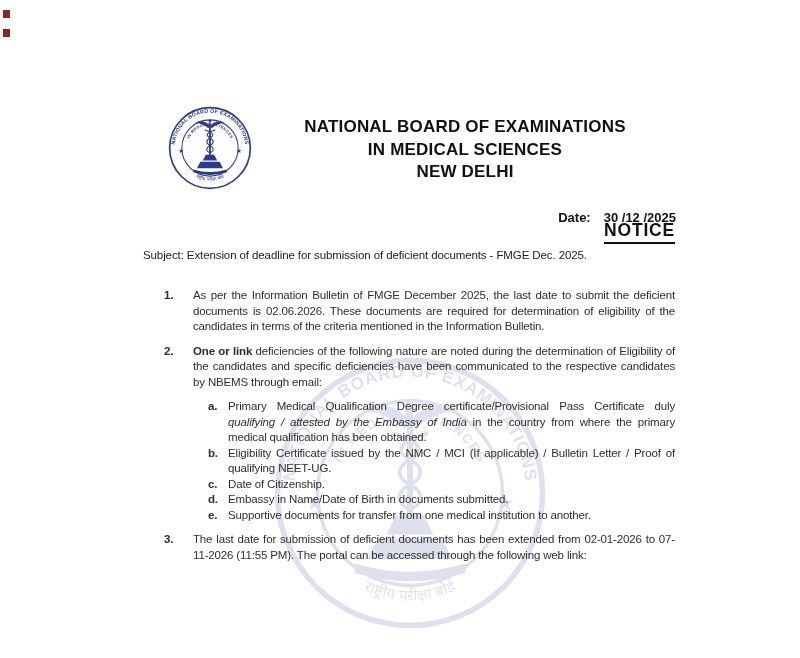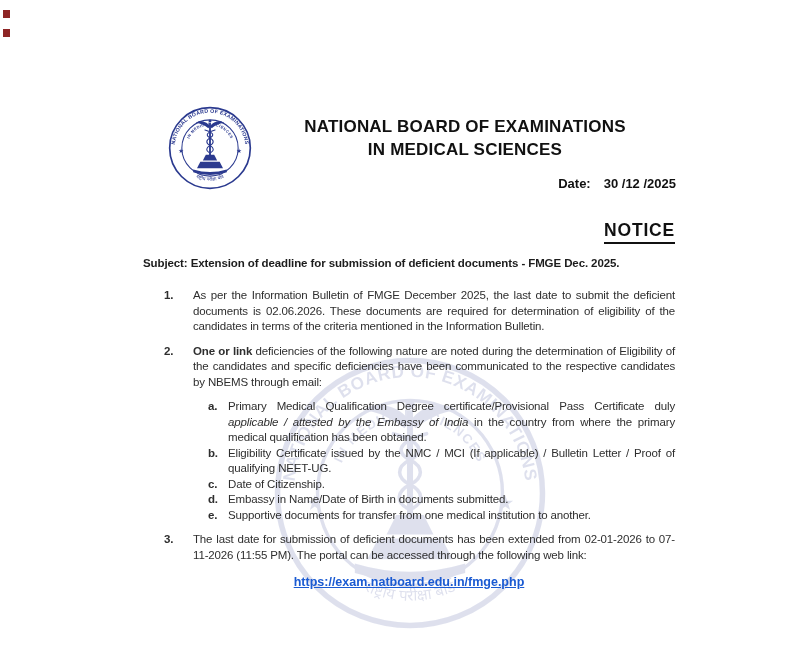--- a/index.html
+++ b/index.html
@@ -25,35 +25,35 @@
   .watermark-seal{left:272px;top:355px;width:276px;height:276px;opacity:0.15;z-index:0;}
 
   .content{position:absolute;inset:0;z-index:1;}
 
   .org-block{
     position:absolute;left:250px;top:116px;width:430px;
     text-align:center;color:var(--heading);
     font-weight:bold;font-size:17px;line-height:22.5px;letter-spacing:0.2px;
   }
   .date-line{
-    position:absolute;top:176px;right:124px;
+    position:absolute;top:210px;right:124px;
     font-weight:bold;font-size:13px;color:var(--heading);
   }
   .date-line .val{margin-left:13px;}
   .notice-title{
     position:absolute;top:220px;left:143px;width:532px;text-align:right;
   }
   .notice-title span{
     display:inline-block;color:var(--heading);
     font-weight:bold;font-size:17.5px;letter-spacing:0.8px;
     border-bottom:2.5px solid var(--heading);padding-bottom:1px;
   }
   .subject{
-    position:absolute;top:257px;left:143px;width:534px;
-    font-weight:bold;font-size:11.5px;letter-spacing:-0.1px;color:#1c1c1c;
+    position:absolute;top:249px;left:143px;width:534px;
+    font-weight:normal;font-size:11.5px;letter-spacing:-0.1px;color:#1c1c1c;
   }
   .body-flow{
     position:absolute;top:288px;left:143px;width:532px;
     font-size:11.5px;line-height:15.5px;letter-spacing:-0.15px;
   }
   .item{display:flex;margin-bottom:9px;}
   .item .num{width:50px;padding-left:21px;font-weight:bold;flex:none;}
   .item .txt{flex:1;text-align:justify;}
   .sublist{margin-left:50px;margin-bottom:9px;}
   .sub{display:flex;}
@@ -113,20 +113,21 @@
           <polygon points="90,116 110,116 117,130 83,130"></polygon>
           <polygon points="77,133 123,133 131,148 69,148"></polygon>
           <path d="M60 151 Q 100 163 140 151 L 140 158 Q 100 170 60 158 Z"></path>
         </g>
       </g>
     </svg>
 
     <div class="org-block">
       <div>NATIONAL BOARD OF EXAMINATIONS</div>
       <div>IN MEDICAL SCIENCES</div>
+      <div>NEW DELHI</div>
     </div>
 
     <div class="date-line">
       <span>Date:</span><span class="val">30 /12 /2025</span>
     </div>
 
     <div class="notice-title">
       <span>NOTICE</span>
     </div>
 
@@ -140,21 +141,21 @@
       </div>
 
       <div class="item">
         <div class="num">2.</div>
         <div class="txt"><b>One or link</b><span> deficiencies of the following nature are noted during the determination of Eligibility of the candidates and specific deficiencies have been communicated to the respective candidates by NBEMS through email:</span></div>
       </div>
 
       <div class="sublist">
         <div class="sub">
           <div class="letter">a.</div>
-          <div class="txt"><span>Primary Medical Qualification Degree certificate/Provisional Pass Certificate duly </span><i>applicable / attested by the Embassy of India</i><span> in the country from where the primary medical qualification has been obtained.</span></div>
+          <div class="txt"><span>Primary Medical Qualification Degree certificate/Provisional Pass Certificate duly </span><i>qualifying / attested by the Embassy of India</i><span> in the country from where the primary medical qualification has been obtained.</span></div>
         </div>
         <div class="sub">
           <div class="letter">b.</div>
           <div class="txt"><span>Eligibility Certificate issued by the NMC / MCI (If applicable) / Bulletin Letter / Proof of qualifying NEET-UG.</span><i></i><span></span></div>
         </div>
         <div class="sub">
           <div class="letter">c.</div>
           <div class="txt"><span>Date of Citizenship.</span><i></i><span></span></div>
         </div>
         <div class="sub">
@@ -165,19 +166,16 @@
           <div class="letter">e.</div>
           <div class="txt"><span>Supportive documents for transfer from one medical institution to another.</span><i></i><span></span></div>
         </div>
       </div>
 
       <div class="item">
         <div class="num">3.</div>
         <div class="txt">The last date for submission of deficient documents has been extended from 02-01-2026 to 07-11-2026 (11:55 PM). The portal can be accessed through the following web link:</div>
       </div>
 
-      <div class="link-row">
-        <a class="portal-link" href="#">https://exam.natboard.edu.in/fmge.php</a>
-      </div>
 
     </div>
   </div>
 </div>
 
 </body></html>

